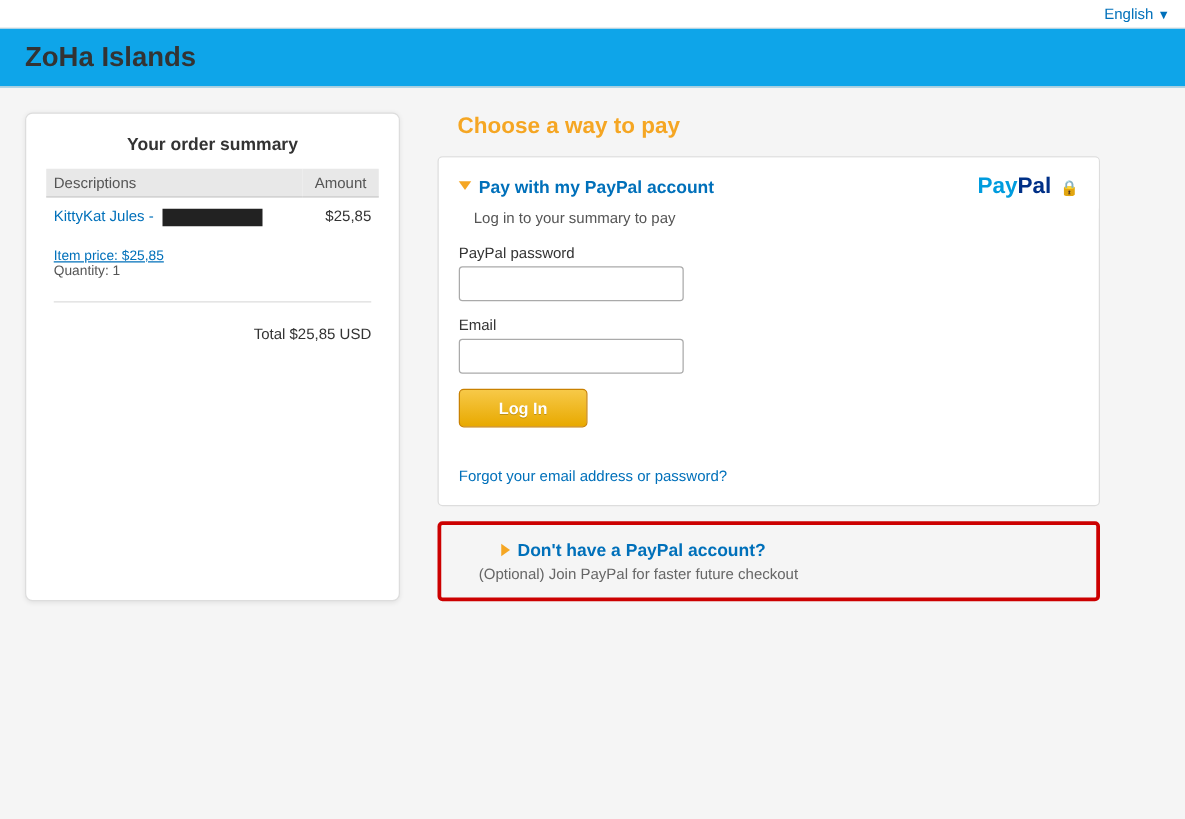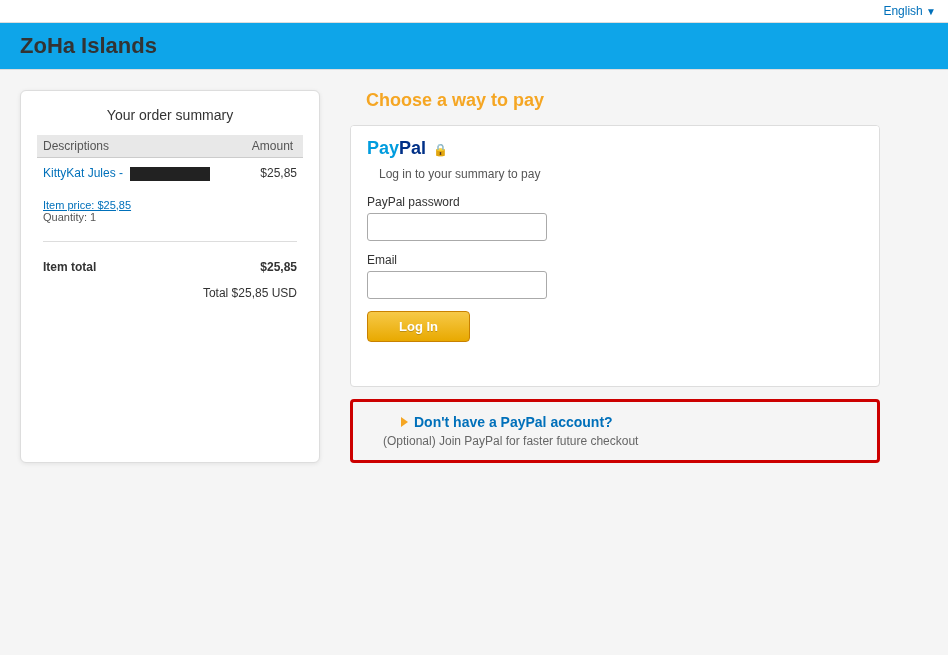--- a/index.html
+++ b/index.html
@@ -41,21 +41,21 @@
       background: #fff;
       border: 1px solid #ddd;
       border-radius: 6px;
       padding: 16px;
       width: 300px;
       min-width: 280px;
       box-shadow: 0 1px 4px rgba(0,0,0,0.08);
     }
     .order-summary-title {
       text-align: center;
-      font-weight: normal;
+      font-weight: bold;
       font-size: 14px;
       margin-bottom: 12px;
       color: #333;
     }
     .order-table {
       width: 100%;
       border-collapse: collapse;
       font-size: 12px;
     }
     .order-table thead tr {
@@ -287,54 +287,55 @@
             <span class="item-detail">Item price: $25,85</span>
             <span class="item-qty">Quantity: 1</span>
           </td>
           <td class="amount-col">$25,85</td>
         </tr>
         <tr>
           <td colspan="2">
               <hr class="order-divider">
             </td>
         </tr>
-        <tr class="item-total-row">
-          <td>Item total</td>
-          <td class="amount-col">$25,85</td>
-        </tr>
         <tr class="grand-total-row">
           <td colspan="2">Total $25,85 USD</td>
         </tr>
       </tbody>
     </table>
   </div>
 
   <div class="payment-panel">
     <div class="choose-pay-title">Choose a way to pay</div>
 
     <div class="pay-section">
       <div class="pay-section-header">
+        <div class="pay-section-left">
+          <span class="triangle-down"></span>
+          <a href="#" class="pay-with-paypal-label">Pay with my PayPal account</a>
+        </div>
         <div>
           <span class="paypal-logo">
             <span style="color:#009cde;">Pay</span><span style="color:#003087;">Pal</span>
           </span>
           <span class="paypal-lock">🔒</span>
         </div>
       </div>
       <div class="pay-section-subtitle">Log in to your summary to pay</div>
       <div class="pay-form">
         <div class="form-group">
           <label>PayPal password</label>
           <input type="password" style="">
         </div>
         <div class="form-group">
           <label>Email</label>
           <input type="text" style="">
         </div>
         <button class="login-btn">Log In</button>
+        <a href="#" class="forgot-link">Forgot your email address or password?</a>
       </div>
     </div>
 
     <div class="no-paypal-section">
       <div class="no-paypal-header">
         <span class="triangle-right"></span>
         <a href="#" class="no-paypal-link">Don't have a PayPal account?</a>
       </div>
       <div class="no-paypal-subtitle">(Optional) Join PayPal for faster future checkout</div>
     </div>

